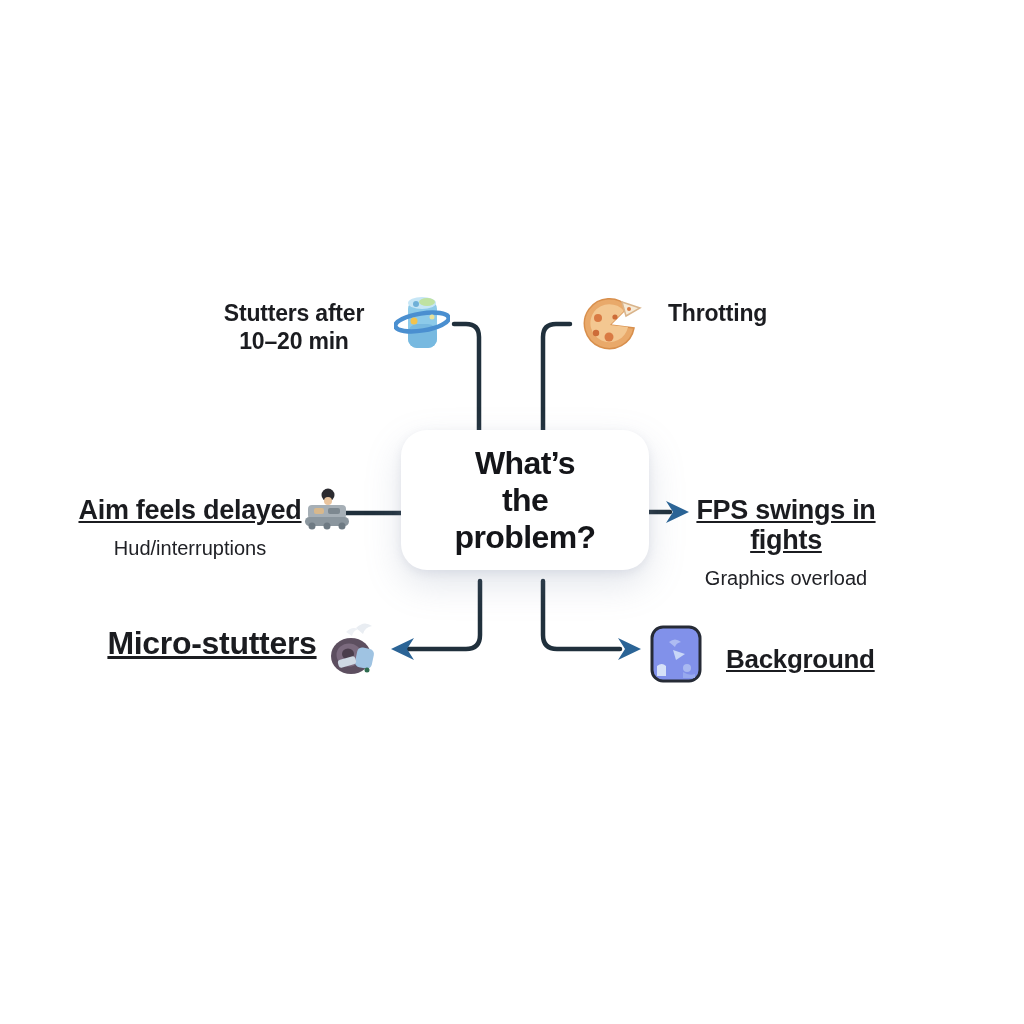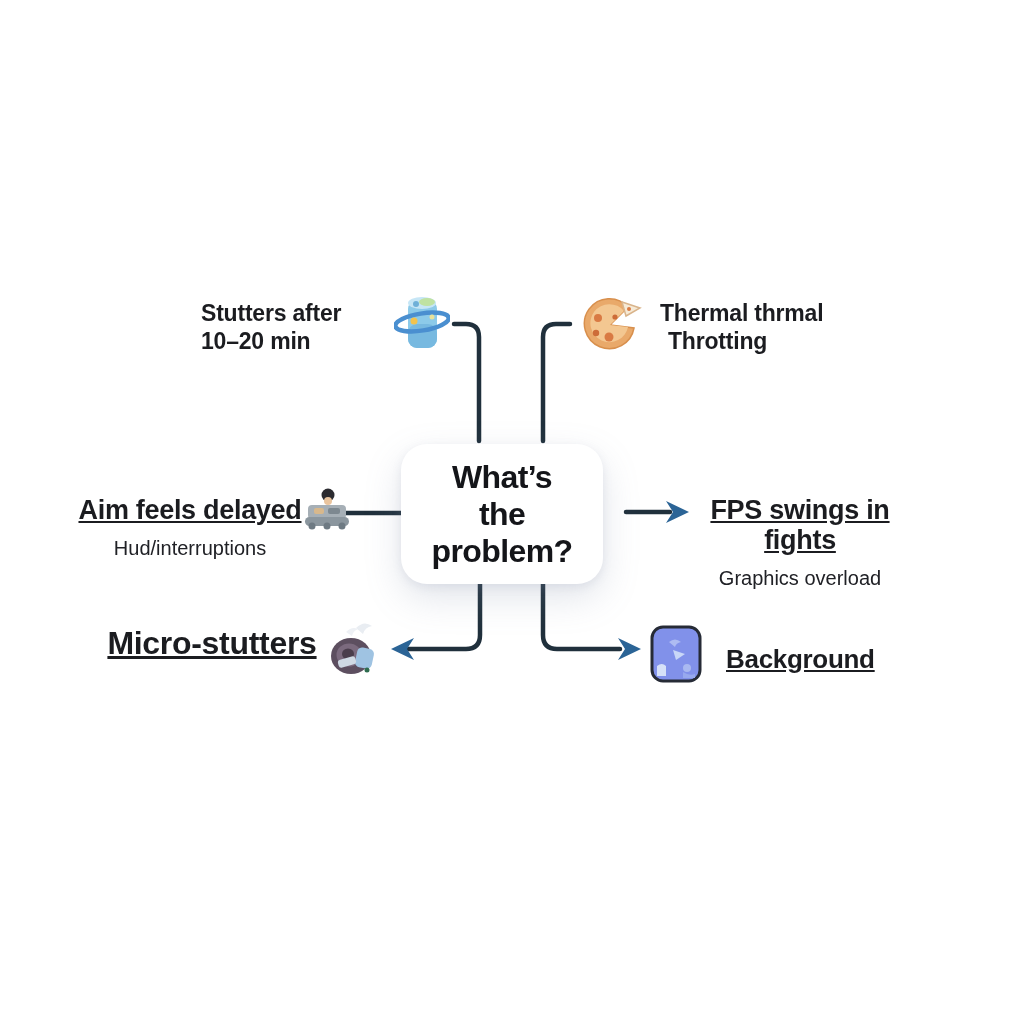--- a/index.html
+++ b/index.html
@@ -6,21 +6,21 @@
   .canvas{
     position:relative;width:1024px;height:1024px;background:#ffffff;
     font-family:"Liberation Sans",sans-serif;color:#1b1c20;overflow:hidden;
   }
   .connectors{position:absolute;left:0;top:0;width:1024px;height:1024px;}
   .node{position:absolute;}
   .t-label{font-size:23px;font-weight:bold;line-height:28px;letter-spacing:-0.2px;}
   .m-title{font-size:27px;font-weight:bold;line-height:30px;letter-spacing:-0.3px;text-decoration:underline;}
   .m-sub{font-size:20px;font-weight:normal;line-height:26px;margin-top:10px;color:#202126;}
   .center-box{
-    position:absolute;left:401px;top:444px;width:202px;height:140px;
+    position:absolute;left:401px;top:430px;width:248px;height:140px;
     background:#ffffff;border-radius:26px;
     box-shadow:0 14px 36px rgba(125,138,165,0.22),0 3px 10px rgba(125,138,165,0.14);
     display:flex;flex-direction:column;align-items:center;justify-content:center;
     font-size:32px;font-weight:bold;line-height:37px;letter-spacing:-0.6px;color:#141519;
     text-align:center;
   }
   .icon{position:absolute;}
 </style>
 </head>
 <body>
@@ -33,21 +33,21 @@
     <path d="M 336 513 H 401" fill="none" stroke-width="4.5" stroke-linecap="round" stroke="#20303c"></path>
     <path d="M 626 512 H 670" fill="none" stroke-width="4.5" stroke-linecap="round" stroke="#20303c"></path>
     <path d="M 480 581 V 635 Q 480 649 466 649 H 406" fill="none" stroke-width="4.5" stroke-linecap="round" stroke="#20303c"></path>
     <path d="M 543 581 V 635 Q 543 649 557 649 H 620" fill="none" stroke-width="4.5" stroke-linecap="round" stroke="#20303c"></path>
 
     <path d="M 689 512 L 666 501 L 673 512 L 666 523 Z" fill="#2b6496"></path>
     <path d="M 391 649 L 414 638 L 407 649 L 414 660 Z" fill="#2b6496"></path>
     <path d="M 641 649 L 618 638 L 625 649 L 618 660 Z" fill="#2b6496"></path>
   </svg>
 
-  <div class="node t-label" style="left:201px;top:299px;width:236px;">
+  <div class="node t-label" style="left:176px;top:299px;width:236px;text-align:center">
     <div>Stutters after</div>
     <div>10–20 min</div>
   </div>
   <svg class="icon" style="left:394px;top:290px" width="56" height="68" viewBox="0 0 56 68">
     <rect x="14" y="10" width="29" height="48" rx="9" fill="#8ccae9"></rect>
     <rect x="14" y="34" width="29" height="24" rx="9" fill="#77b9e0"></rect>
     <ellipse cx="28" cy="13" rx="14" ry="6" fill="#c6e6f6"></ellipse>
     <ellipse cx="33" cy="12" rx="8" ry="4" fill="#bfe2a2"></ellipse>
     <circle cx="22" cy="14" r="3" fill="#6fb0d8"></circle>
     <ellipse cx="28" cy="32" rx="27" ry="8.5" fill="none" stroke="#4a8fd0" stroke-width="4.5" transform="rotate(-9 28 32)"></ellipse>
@@ -59,41 +59,40 @@
     <path d="M28 33 L46 15 A25 25 0 1 0 52 36 Z" fill="#e9a96a" stroke="#d88f4c" stroke-width="1.5"></path>
     <path d="M28 33 L42 19 A19 19 0 1 0 46 35 Z" fill="#f3c791"></path>
     <circle cx="16" cy="26" r="4" fill="#d97a43"></circle>
     <circle cx="27" cy="45" r="4.5" fill="#d97a43"></circle>
     <circle cx="14" cy="41" r="3.2" fill="#cd6c38"></circle>
     <circle cx="33" cy="25" r="2.6" fill="#cd6c38"></circle>
     <path d="M40 10 L58 16 L44 24 Z" fill="#f6ead6" stroke="#d9b48b" stroke-width="1.5"></path>
     <circle cx="47" cy="17" r="2" fill="#d97a43"></circle>
   </svg>
   <div class="node t-label" style="left:660px;top:299px;width:210px;text-align:left">
-    <div>Thermal thrmal</div>
     <div style="padding-left:8px">Throtting</div>
   </div>
 
   <div class="node" style="left:62px;top:495px;width:256px;text-align:center">
     <div class="m-title">Aim feels delayed</div>
     <div class="m-sub">Hud/interruptions</div>
   </div>
   <svg class="icon" style="left:302px;top:486px" width="50" height="48" viewBox="0 0 50 48">
     <circle cx="26" cy="9" r="6.5" fill="#2b2b30"></circle>
     <circle cx="26" cy="15" r="4" fill="#e9c49e"></circle>
     <rect x="6" y="19" width="38" height="14" rx="4" fill="#a6afb6"></rect>
     <rect x="12" y="22" width="10" height="6" rx="2" fill="#d8b88c"></rect>
     <rect x="26" y="22" width="12" height="6" rx="2" fill="#7d8890"></rect>
     <rect x="3" y="31" width="44" height="9" rx="4.5" fill="#8b969e"></rect>
     <circle cx="10" cy="40" r="3.5" fill="#6e7a83"></circle>
     <circle cx="25" cy="40" r="3.5" fill="#6e7a83"></circle>
     <circle cx="40" cy="40" r="3.5" fill="#6e7a83"></circle>
   </svg>
 
-  <div class="node" style="left:672px;top:495px;width:256px;text-align:center">
+  <div class="node" style="left:658px;top:495px;width:256px;text-align:center">
     <div class="m-title">FPS swings in fights</div>
     <div class="m-sub">Graphics overload</div>
   </div>
 
   <div class="node" style="left:84px;top:628px;width:256px;text-align:center">
     <div class="m-title" style="font-size:32px">Micro-stutters</div>
   </div>
   <svg class="icon" style="left:326px;top:618px" width="56" height="62" viewBox="0 0 56 62">
     <path d="M30 10 q 8 -8 16 -2 q -7 1 -9 8" fill="#e9edf2"></path>
     <path d="M20 14 q 6 -6 12 -3 q -5 2 -6 7" fill="#eef1f5"></path>

